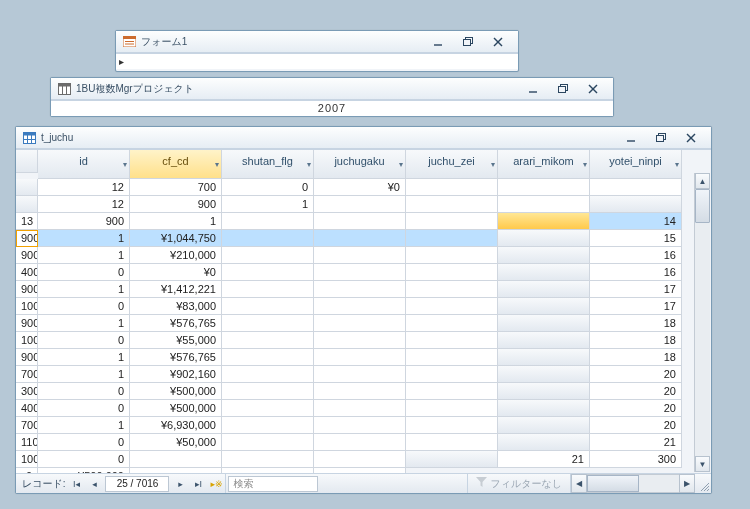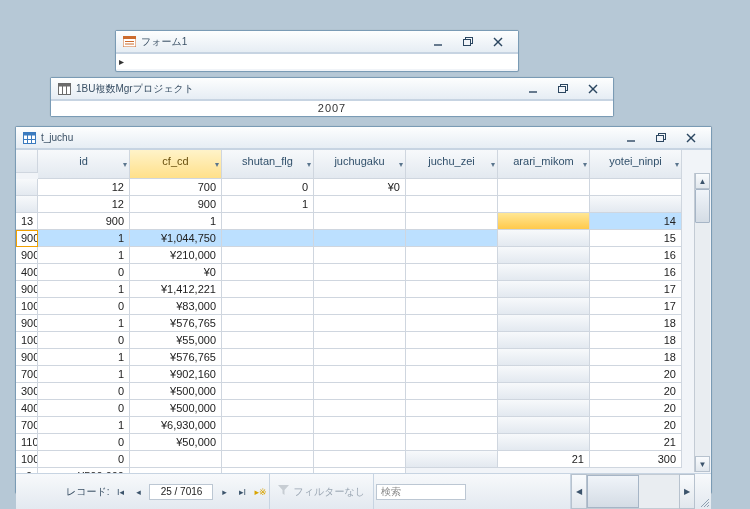--- a/index.html
+++ b/index.html
@@ -39,21 +39,21 @@
   .cell, .hcell, .rowsel { border-right:1px solid #cfd6df; border-bottom:1px solid #cfd6df; padding:0 5px; height:17px; line-height:16px; white-space:nowrap; overflow:hidden; font-size:11px; }
   .hcell { background:linear-gradient(#f7f9fb,#e3e9f0); color:#31506b; position:relative; text-align:center; padding:0 2px; height:29px; line-height:22px; }
   .hcell .drop { position:absolute; right:2px; top:4px; font-size:8px; color:#5a758d; }
   .hcell.active { background:linear-gradient(#fff3c9,#ffe08a); color:#6a5110; }
   .cell { background:#fff; text-align:right; }
   .rowsel { background:linear-gradient(#f7f9fb,#e3e9f0); padding:0; }
   .corner { background:linear-gradient(#f7f9fb,#e3e9f0); border-right:1px solid #cfd6df; border-bottom:1px solid #cfd6df; height:23px;}
   .cell.active-cell { background:#fff !important; outline:1px solid #f2a100; outline-offset:-1px; }
   
   
-  .navbar { height:36px; border-top:1px solid #c7d4e2; background:linear-gradient(#f7f9fb,#e3e9f0); display:flex; align-items:stretch; font-size:10px;padding-left:44px; }
+  .navbar { height:20px; border-top:1px solid #c7d4e2; background:linear-gradient(#f7f9fb,#e3e9f0); display:flex; align-items:stretch; font-size:10px; }
   .nav-chunk { border-right:1px solid #c7d4e2; display:flex; align-items:center; }
   .nav-label { padding:0 2px 0 6px; color:#3a5065; }
   .nav-btn { width:18px; display:flex; align-items:center; justify-content:center; cursor:pointer; color:#3b536b; font-size:9px; }
   .nav-counter { width:64px; background:#fff; border:1px solid #bcc7d3; margin:1px 2px; height:16px; padding:0 4px; line-height:14px; text-align:center; }
   .nofilter { display:flex; align-items:center; padding:0 8px; color:#9aa6b3; gap:4px; }
   .search-box { background:#fff; border:1px solid #bcc7d3; margin:1px 2px; height:16px; width:90px; padding:0 4px; line-height:14px; color:#888; }
   .hscroll { flex:0 0 124px; display:flex; align-items:stretch; }
   .hs-btn { width:16px; background:linear-gradient(#f9fbfd,#e1e7ed); border:1px solid #b7c2ce; display:flex; align-items:center; justify-content:center; font-size:8px; color:#3b536b; cursor:pointer; }
   .hs-track { flex:1; background:#e9edf1; border-top:1px solid #c3cbd4; border-bottom:1px solid #c3cbd4; position:relative; }
   .hs-thumb { position:absolute; left:0; top:0; bottom:0; width:52px; background:linear-gradient(#f0f4f9,#d4dce5); border:1px solid #a6b5c6; }
@@ -337,31 +337,31 @@
   <div class="navbar">
     <div class="nav-chunk">
       <span class="nav-label">レコード:</span>
       <span class="nav-btn">I◂</span>
       <span class="nav-btn">◂</span>
       <span class="nav-counter">25 / 7016</span>
       <span class="nav-btn">▸</span>
       <span class="nav-btn">▸I</span>
       <span class="nav-btn" style="color:#d8a300">▸※</span>
     </div>
+    <div class="nav-chunk" style="flex:1;min-width:0">
+      <div class="search-box">検索</div>
+      <div style="flex:1"></div>
+    </div>
     <div class="nav-chunk nofilter">
       <span>
         <svg width="11" height="11" viewBox="0 0 11 11">
             <path d="M0 0 L11 0 L6.5 5 L6.5 10 L4.5 8.5 L4.5 5 Z" fill="#c7cdd3"></path>
           </svg>
       </span>
       <span>フィルターなし</span>
-    </div>
-    <div class="nav-chunk" style="flex:1;min-width:0">
-      <div class="search-box">検索</div>
-      <div style="flex:1"></div>
     </div>
     <div class="hscroll">
       <div class="hs-btn">◀</div>
       <div class="hs-track">
           <div class="hs-thumb"></div>
         </div>
       <div class="hs-btn">▶</div>
     </div>
     <div class="resize-grip">
       <svg width="10" height="10">

